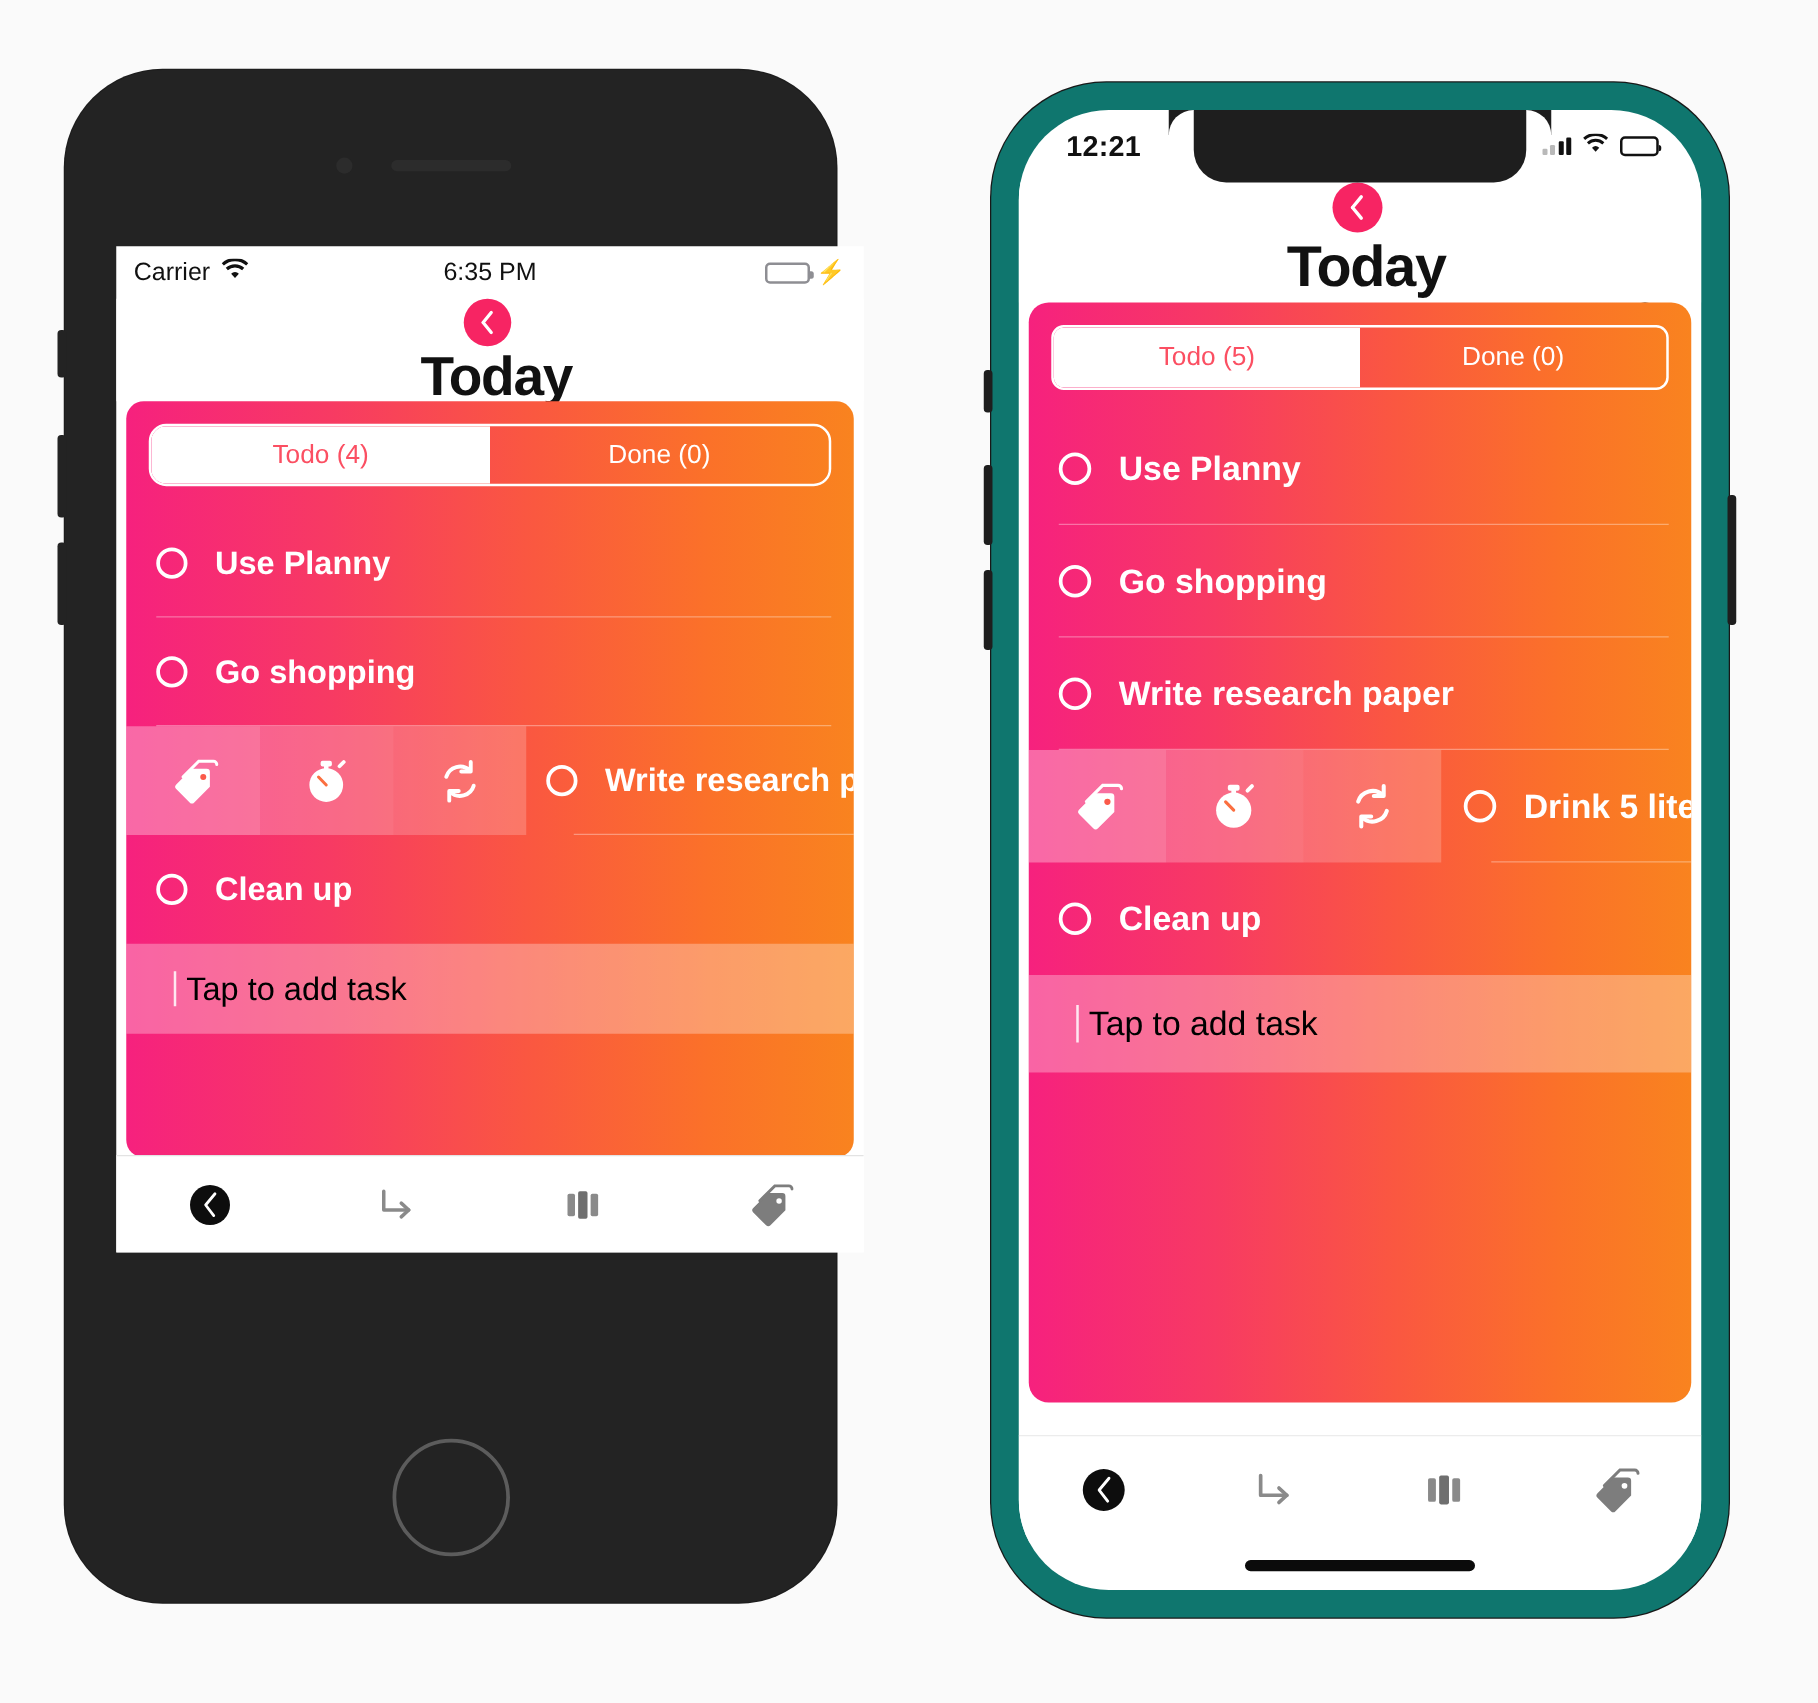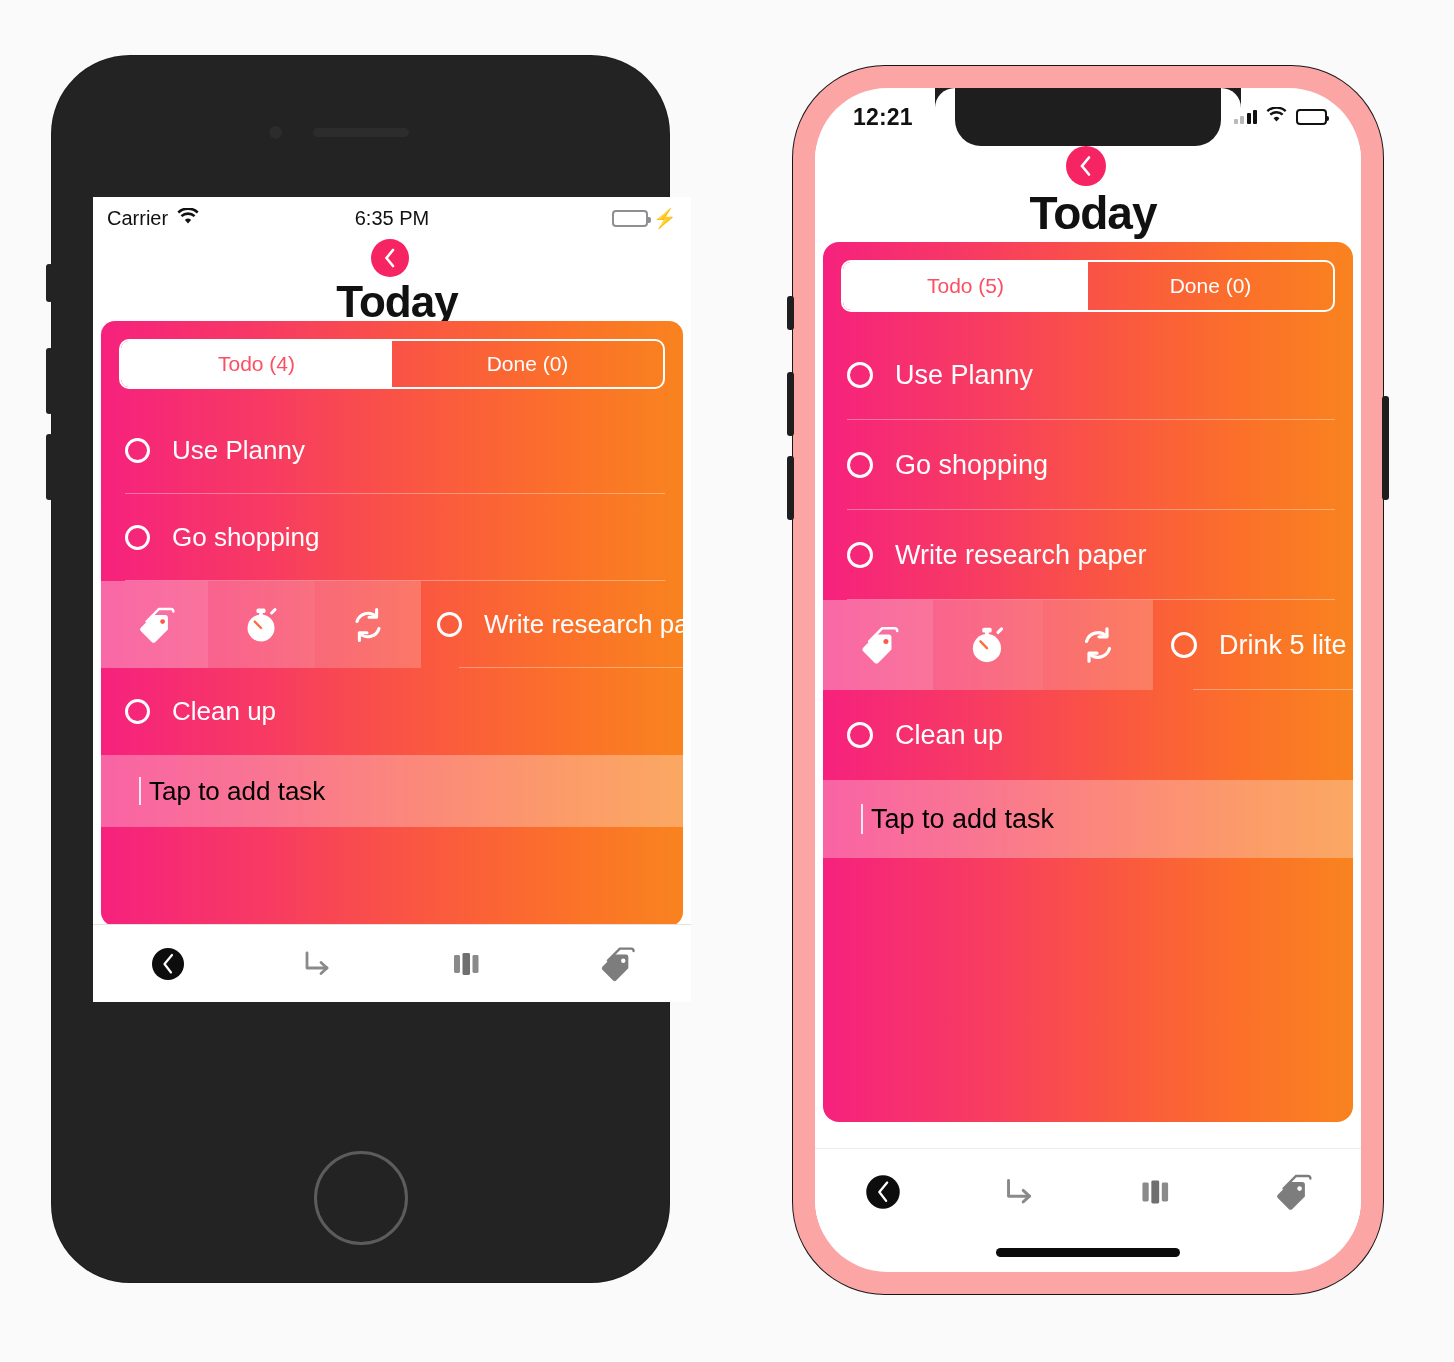--- a/index.html
+++ b/index.html
@@ -27,21 +27,21 @@
   .phone8 .camera{position:absolute;left:calc(50% - 92px);top:70px;width:13px;height:13px;background:#2c2c2c;border-radius:50%;}
   .phone8 .home{position:absolute;left:50%;bottom:37px;transform:translateX(-50%);width:94px;height:94px;border-radius:50%;border:3px solid #5c5c5c;box-sizing:border-box;}
   .screen8{
     position:absolute;left:41px;top:141px;width:598px;height:805px;
     background:#ffffff;overflow:hidden;
   }
 
   
   .phonex{
     position:absolute;left:793px;top:66px;width:590px;height:1228px;
-    background:#fca5a5;border-radius:92px;
+    background:#0f766e;border-radius:92px;
     box-shadow:0 0 0 1px #181818;
   }
   .phonex .side-btn{position:absolute;background:#1e1e1e;border-radius:3px;}
   .phonex .sb-mute{left:-6px;top:230px;width:7px;height:34px;}
   .phonex .sb-vup{left:-6px;top:306px;width:7px;height:64px;}
   .phonex .sb-vdn{left:-6px;top:390px;width:7px;height:64px;}
   .phonex .sb-pwr{right:-6px;top:330px;width:7px;height:104px;}
   .screenx{
     position:absolute;left:22px;top:22px;width:546px;height:1184px;
     background:#ffffff;border-radius:72px;overflow:hidden;
@@ -135,21 +135,21 @@
   }
   .listcard8{margin:0 8px;height:605px;border-radius:14px;}
   .listcardx{margin:0 8px;height:880px;border-radius:16px;}
 
   
   .segwrap{padding:18px;box-sizing:border-box;}
   .seg{
     display:flex;border:2px solid #ffffff;border-radius:10px;overflow:hidden;
     background:transparent;
   }
-  .seg8{height:46px;}
+  .seg8{height:46px;border-radius:14px;}
   .segx{height:48px;}
   .seg .tab{
     flex:1;display:flex;align-items:center;justify-content:center;
     font-size:21px;color:#ffffff;cursor:pointer;user-select:none;
   }
   .seg .tab.active{background:#ffffff;color:#fb4f62;}
 
   
   .rows{position:relative;}
   .row{
@@ -161,21 +161,21 @@
   .row .divider{
     position:absolute;left:24px;right:18px;bottom:0;height:1.5px;
     background:rgba(255,255,255,.35);
   }
   .circle{
     border:3px solid #ffffff;border-radius:50%;box-sizing:border-box;flex:0 0 auto;
   }
   .circle8{width:25px;height:25px;}
   .circlex{width:26px;height:26px;}
   .row .label{
-    color:#ffffff;font-weight:normal;margin-left:22px;white-space:nowrap;
+    color:#ffffff;font-weight:bold;margin-left:22px;white-space:nowrap;
   }
   .label8{font-size:26px;}
   .labelx{font-size:27px;}
 
   
   .swipe-row{position:relative;overflow:visible;}
   .swipe-actions{
     position:absolute;left:0;top:0;bottom:0;display:flex;z-index:2;
   }
   .swipe-actions .act{

